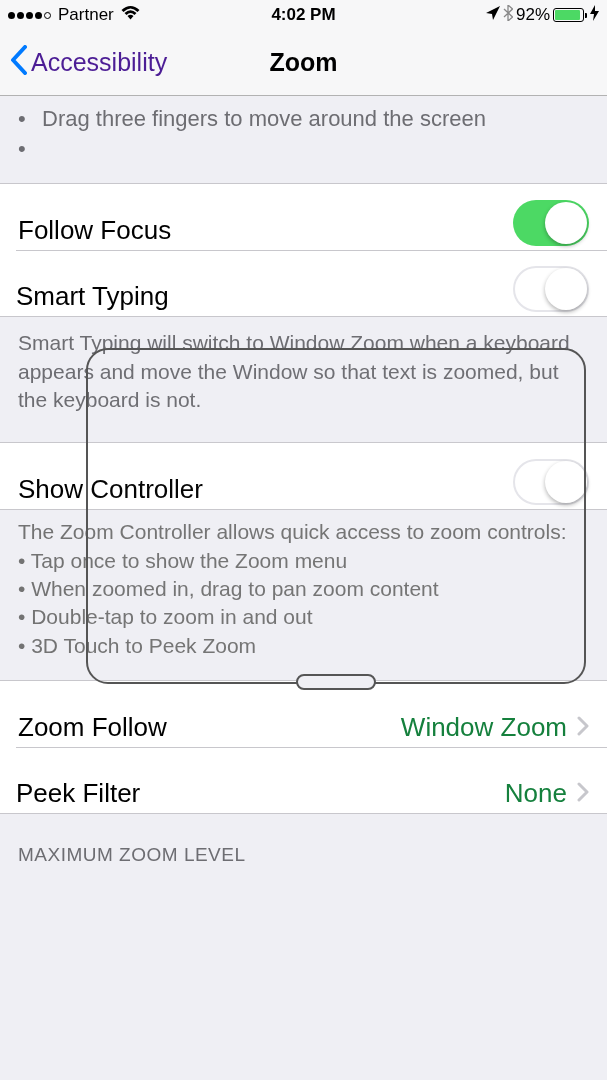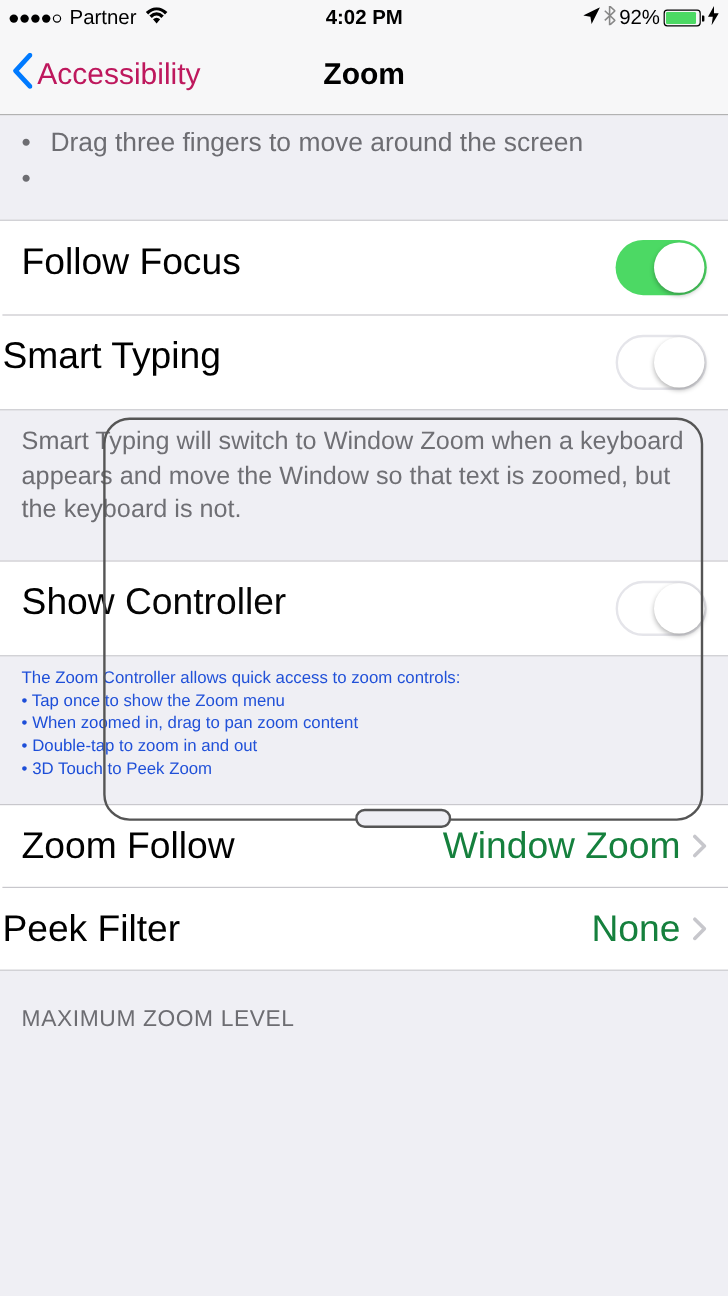--- a/index.html
+++ b/index.html
@@ -95,21 +95,21 @@
       background: #f7f7f8;
       border-bottom: 1px solid #b2b2b2;
       display: flex;
       align-items: center;
       position: relative;
       padding: 0 10px;
     }
     .back-button {
       display: flex;
       align-items: center;
-      color: #be185d;
+      color: #4c1d95;
       font-size: 25px;
       gap: 4px;
     }
     .nav-title {
       position: absolute;
       left: 50%;
       transform: translateX(-50%);
       font-size: 25px;
       font-weight: 600;
       color: #000;
@@ -131,30 +131,30 @@
       width: 24px;
       flex-shrink: 0;
     }
     .cell-group {
       background: #fff;
       border-top: 1px solid #c8c7cc;
       border-bottom: 1px solid #c8c7cc;
     }
     .cell {
       min-height: 66px;
-      padding: 16px 18px;
-      display: flex;
-      align-items: flex-start;
+      padding: 4px 18px;
+      display: flex;
+      align-items: flex-end;
       justify-content: space-between;
-      font-size: 31px;
+      font-size: 26px;
       color: #000;
     }
     .cell + .cell {
       border-top: 1px solid #c8c7cc;
-      margin-left: 2px;
+      margin-left: 16px;
       padding-left: 0;
     }
     .cell-value {
       color: #15803d;
       display: flex;
       align-items: center;
       gap: 10px;
     }
     .chevron-right {
       color: #c7c7cc;
@@ -190,22 +190,22 @@
       top: 0px;
     }
     .footer-text {
       padding: 12px 18px 28px 18px;
       color: #6d6d72;
       font-size: 21px;
       line-height: 1.35;
     }
     .footer-text-small {
       padding: 8px 18px 20px 18px;
-      color: #1d4ed8;
-      font-size: 14px;
+      color: #737373;
+      font-size: 21px;
       line-height: 1.35;
     }
     .section-header {
       padding: 30px 18px 10px 18px;
       color: #6d6d72;
       font-size: 19px;
       letter-spacing: 0.5px;
     }
     .zoom-lens {
       position: absolute;

